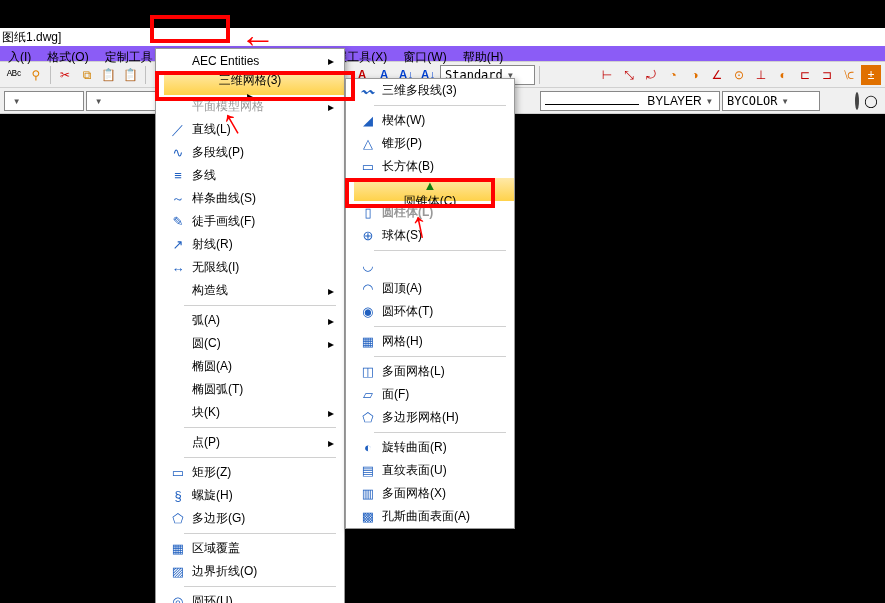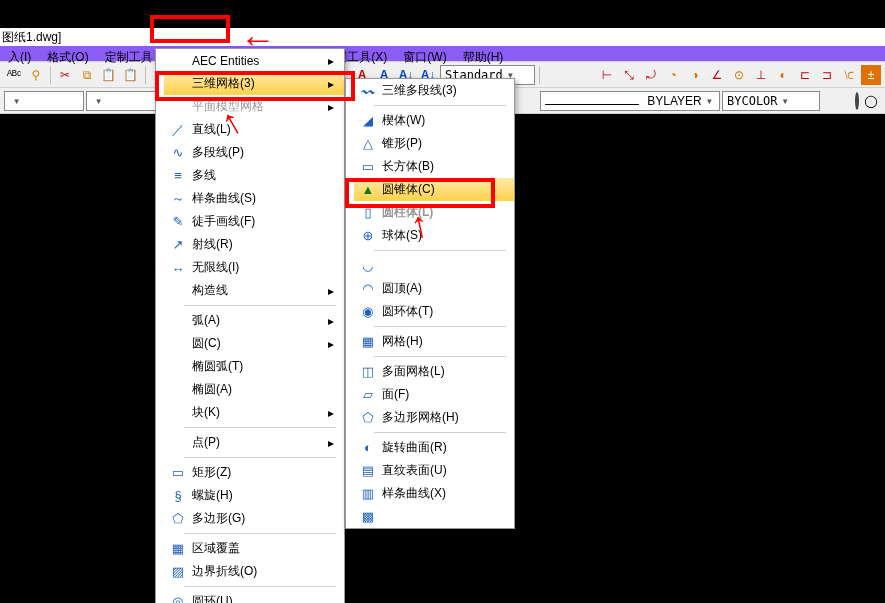--- a/index.html
+++ b/index.html
@@ -18,21 +18,21 @@
 .dropdown.std { width:95px; }
 .dropdown.blank { width:80px; }
 .dropdown.num { width:70px; }
 .menu-panel { position:absolute; background:#fff; border:1px solid #999; box-shadow:2px 2px 6px rgba(0,0,0,.3); }
 .menu-col1 { left:155px; top:48px; width:190px; }
 .menu-col2 { left:345px; top:78px; width:170px; }
 .menu-row { display:flex; align-items:center; height:23px; padding:0 8px 0 0; position:relative;margin-left:8px; }
 .menu-row .ico { width:28px; height:23px; display:flex; align-items:center; justify-content:center; color:#2060c0; font-size:13px; }
 .menu-row .lbl { flex:1; color:#000; }
 .menu-row .arrow { width:10px; text-align:center; color:#000; }
-.menu-row.hover { background:linear-gradient(#ffe9a8,#ffd24a); }
+.menu-row.hover { background:linear-gradient(#ffe9a8,#ffd24a);flex-direction:column; }
 .menu-sep { height:1px; background:#d0d0d0; margin:3px 8px 3px 28px; }
 .red-box { position:absolute; border:4px solid #ff0000; pointer-events:none; }
 .red-arrow { position:absolute; color:#ff0000; font-size:36px; font-weight:bold; pointer-events:none; transform-origin:center; }
 .line-sample { display:inline-block; width:120px; height:8px; border-bottom:1px solid #000; margin-right:8px; }
 .circ-ico { width:20px;height:20px;border:2px solid #444;border-radius:50%; }
 </style>
 </head>
 <body>
 
 <div class="titlebar">图纸1.dwg]</div>
@@ -150,25 +150,25 @@
       <span class="lbl">弧(A)</span>
       <span class="arrow">▸</span>
     </div>
     <div class="menu-row">
       <span class="ico"></span>
       <span class="lbl">圆(C)</span>
       <span class="arrow">▸</span>
     </div>
     <div class="menu-row">
       <span class="ico"></span>
+      <span class="lbl">椭圆(A)</span>
+    </div>
+    <div class="menu-row">
+      <span class="ico"></span>
       <span class="lbl">椭圆弧(T)</span>
-    </div>
-    <div class="menu-row">
-      <span class="ico"></span>
-      <span class="lbl">椭圆(A)</span>
     </div>
     <div class="menu-row">
       <span class="ico"></span>
       <span class="lbl">块(K)</span>
       <span class="arrow">▸</span>
     </div>
     <div class="menu-sep"></div>
     <div class="menu-row">
       <span class="ico"></span>
       <span class="lbl">点(P)</span>
@@ -267,24 +267,25 @@
     <div class="menu-row">
       <span class="ico">◐</span>
       <span class="lbl">旋转曲面(R)</span>
     </div>
     <div class="menu-row">
       <span class="ico">▤</span>
       <span class="lbl">直纹表面(U)</span>
     </div>
     <div class="menu-row">
       <span class="ico">▥</span>
-      <span class="lbl">样条曲线(X)</span>
+      <span class="lbl">多面网格(X)</span>
     </div>
     <div class="menu-row">
       <span class="ico">▩</span>
+      <span class="lbl">孔斯曲面表面(A)</span>
     </div>
   </div>
 
 <div class="red-box" style="left:150px; top:15px; width:80px; height:28px;"></div>
 <div class="red-box" style="left:155px; top:71px; width:200px; height:30px;"></div>
 <div class="red-box" style="left:345px; top:178px; width:150px; height:30px;"></div>
 
 <div class="red-arrow" style="left:240px; top:14px;">←</div>
 <div class="red-arrow" style="left:220px; top:100px; transform:rotate(60deg);">←</div>
 <div class="red-arrow" style="left:408px; top:205px; transform:rotate(78deg);">←</div>

